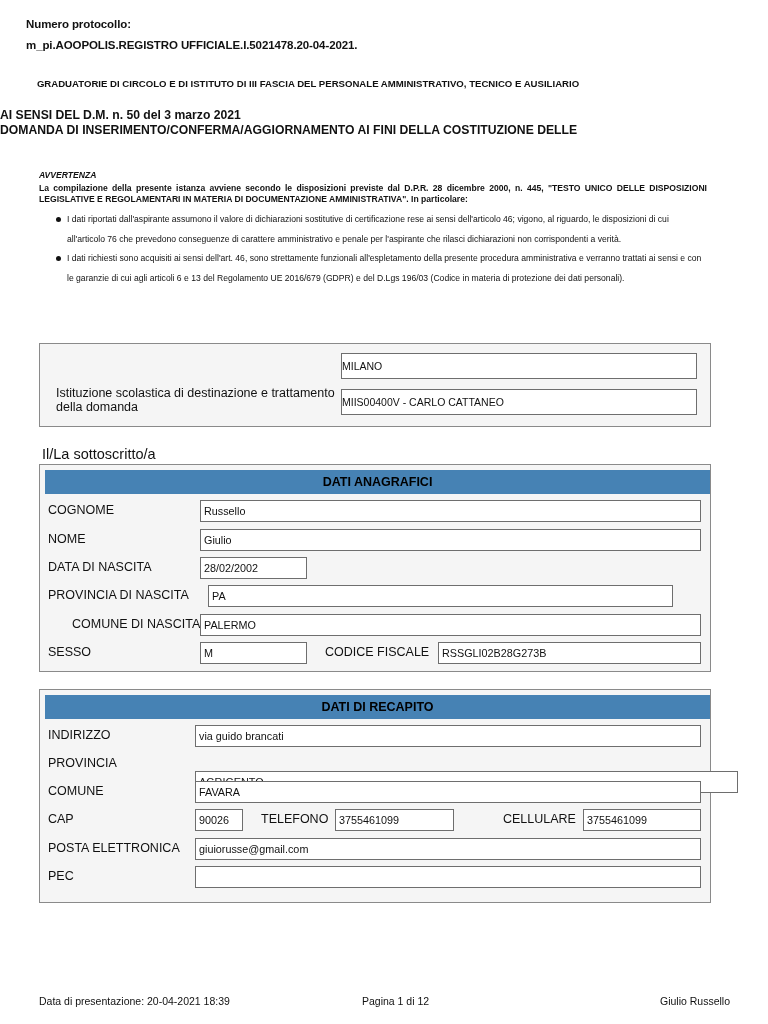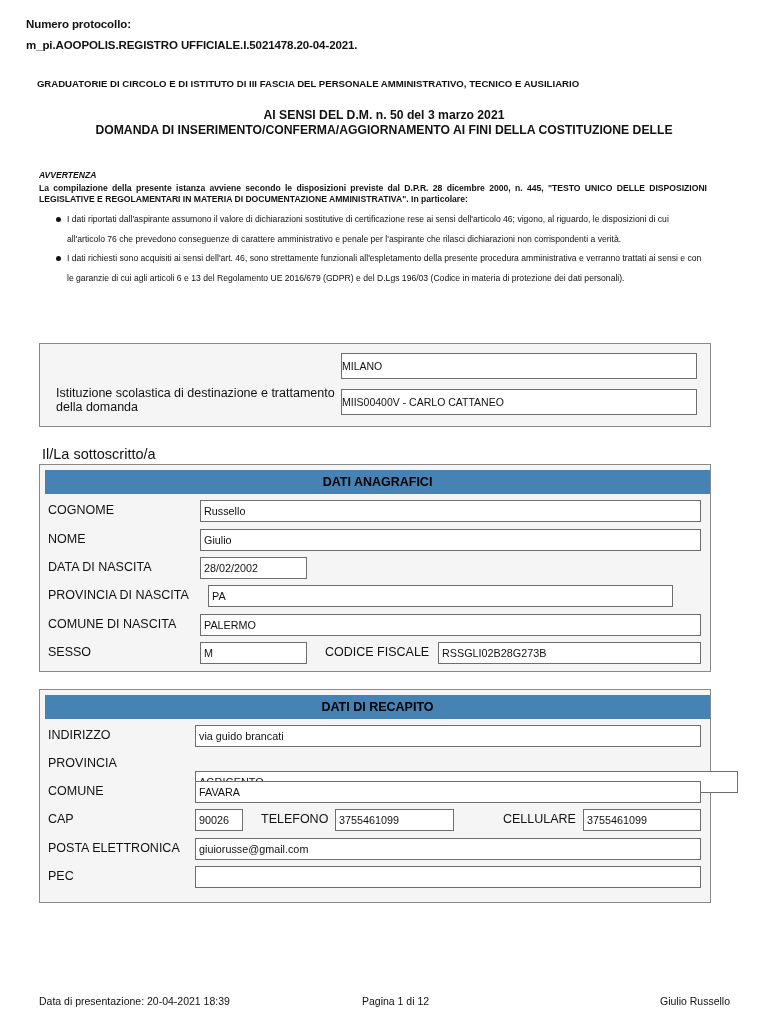--- a/index.html
+++ b/index.html
@@ -32,21 +32,21 @@
       width: 616px;
       text-align: center;
       font-size: 9.6px;
       font-weight: bold;
     }
     .title-block {
       position: absolute;
       top: 108px;
       left: 0;
       width: 768px;
-      text-align: center;
+      text-align: left;
       font-size: 12.2px;
       font-weight: bold;
       line-height: 14.5px;
     }
 
     .warn {
       position: absolute;
       left: 39px;
       width: 668px;
       font-size: 8.6px;
@@ -204,21 +204,21 @@
 
   <div class="flabel" style="top:63px;">NOME</div>
   <div class="field" style="top:64px; left:160px; width:501px;">Giulio</div>
 
   <div class="flabel" style="top:91px;">DATA DI NASCITA</div>
   <div class="field" style="top:92px; left:160px; width:107px;">28/02/2002</div>
 
   <div class="flabel" style="top:119px;">PROVINCIA DI NASCITA</div>
   <div class="field" style="top:120px; left:168px; width:465px;">PA</div>
 
-  <div class="flabel" style="top:148px;">COMUNE DI NASCITA</div>
+  <div class="flabel" style="top:148px;margin-left:24px;">COMUNE DI NASCITA</div>
   <div class="field" style="top:149px; left:160px; width:501px;">PALERMO</div>
 
   <div class="flabel" style="top:176px;">SESSO</div>
   <div class="field" style="top:177px; left:160px; width:107px;">M</div>
 
   <div class="flabel" style="top:176px; left:285px;">CODICE FISCALE</div>
   <div class="field" style="top:177px; left:398px; width:263px;">RSSGLI02B28G273B</div>
 </div>
 
 <div class="box recap">

